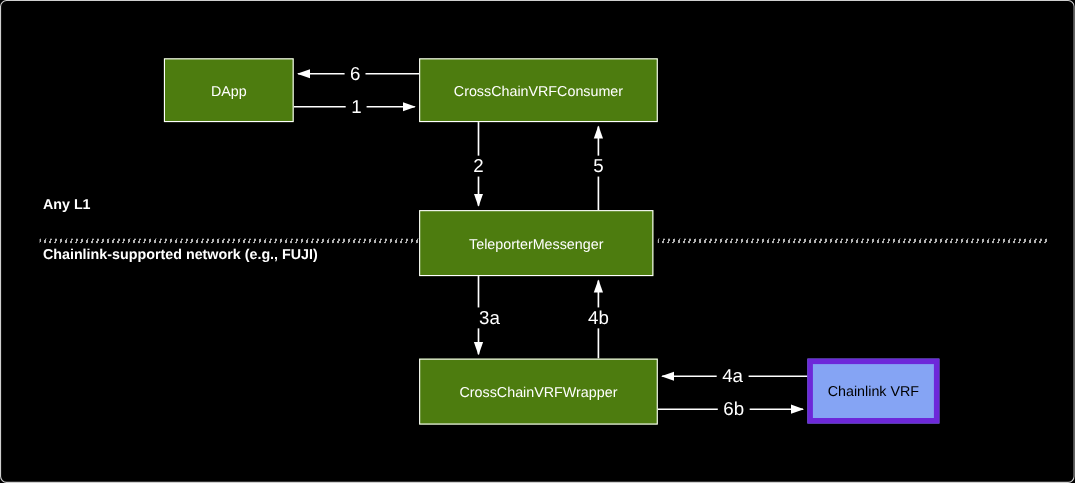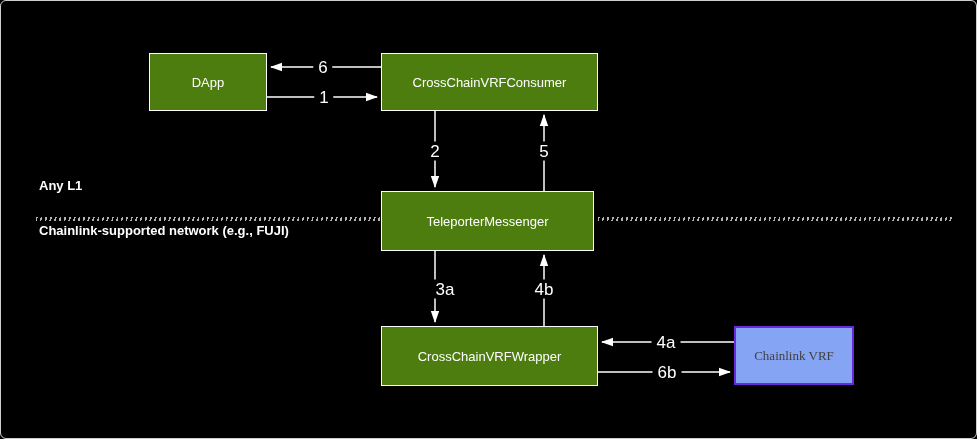--- a/index.html
+++ b/index.html
@@ -31,23 +31,22 @@
     box-sizing: border-box;
     border: 1px solid #ffffff;
     background: #4d7c0f;
     color: #ffffff;
     font-size: 13px;
     text-align: center;
     z-index: 2;
   }
   .node.blue {
     background: #85a4f4;
-    border: 2px solid #6d28d9;
-    color: #404040;
-    font-family: Liberation Serif, serif;
+    border: 5px solid #6d28d9;
+    color: #000000;
   }
   .edge-label {
     position: absolute;
     transform: translate(-50%, -50%);
     background: #000000;
     color: #ffffff;
     font-size: 17px;
     line-height: 1;
     padding: 1px 5px;
     z-index: 3;

